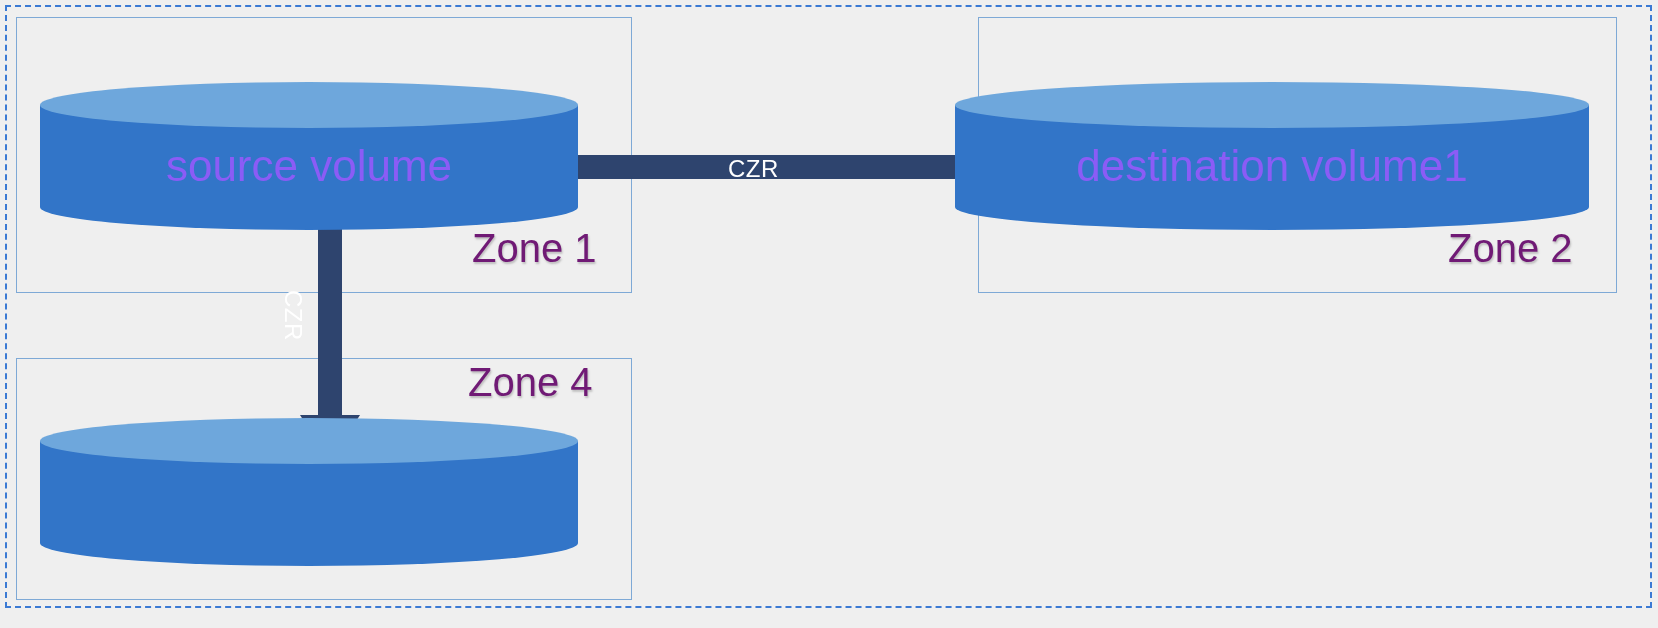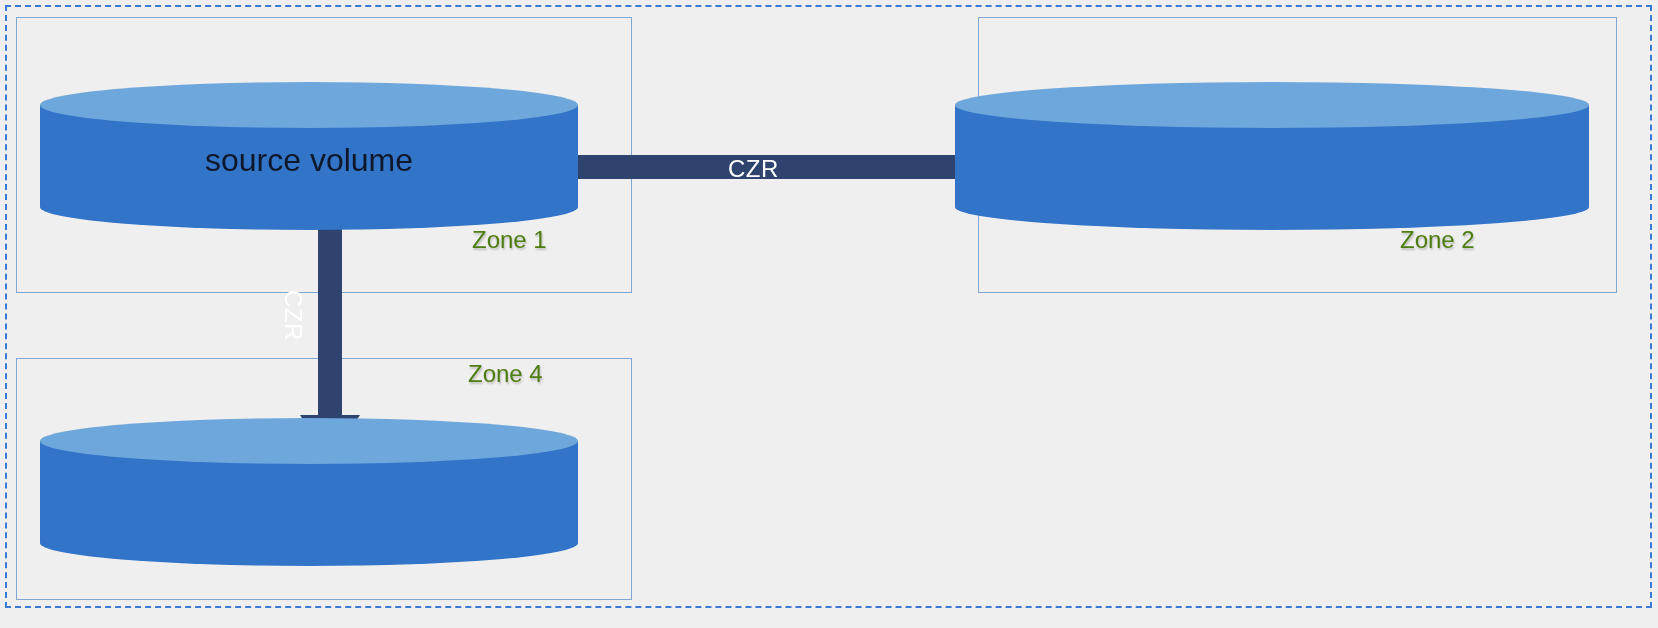--- a/index.html
+++ b/index.html
@@ -37,28 +37,28 @@
     position:absolute;
     box-sizing:border-box;
     border:1.5px solid #7ea9d6;
     background:#efefef;
   }
   .zone-1{left:16px;top:17px;width:616px;height:276px;}
   .zone-2{left:978px;top:17px;width:639px;height:276px;}
   .zone-3{left:16px;top:358px;width:616px;height:242px;}
   .zone-label{
     position:absolute;
-    font-size:24px;
-    color:#4d7c0f;
+    font-size:40px;
+    color:#701a75;
     line-height:1;
     white-space:nowrap;
     text-shadow:1px 2px 2px rgba(130,130,130,.45);
   }
   .zone-1-label{left:472px;top:228px;}
-  .zone-2-label{left:1400px;top:228px;}
+  .zone-2-label{left:1448px;top:228px;}
   .zone-3-label{left:468px;top:362px;}
 
   
   .cyl{position:absolute;}
   .cyl .body{
     position:absolute;
     left:0;right:0;
     background:#3275c8;
   }
   .cyl .top{
@@ -70,22 +70,22 @@
   .cyl .bottom{
     position:absolute;
     left:0;right:0;bottom:0;
     background:#3275c8;
     border-radius:50%;
   }
   .cyl .label{
     position:absolute;
     left:0;right:0;
     text-align:center;
-    color:#0f172a;
-    font-size:32px;
+    color:#8b5cf6;
+    font-size:44px;
     line-height:1;
     white-space:nowrap;
   }
   
   .cyl-source{left:40px;top:82px;width:538px;height:148px;}
   .cyl-source .top{height:46px;}
   .cyl-source .bottom{height:46px;}
   .cyl-source .body{top:23px;height:102px;}
   .cyl-source .label{top:62px;}
   
@@ -157,20 +157,21 @@
     <div class="bottom"></div>
     <div class="body"></div>
     <div class="top"></div>
     <div class="label">source volume</div>
   </div>
 
   <div class="cyl cyl-dest1">
     <div class="bottom"></div>
     <div class="body"></div>
     <div class="top"></div>
+    <div class="label">destination volume1</div>
   </div>
 
   <div class="cyl cyl-dest2">
     <div class="bottom"></div>
     <div class="body"></div>
     <div class="top"></div>
   </div>
 
 </div>
 

